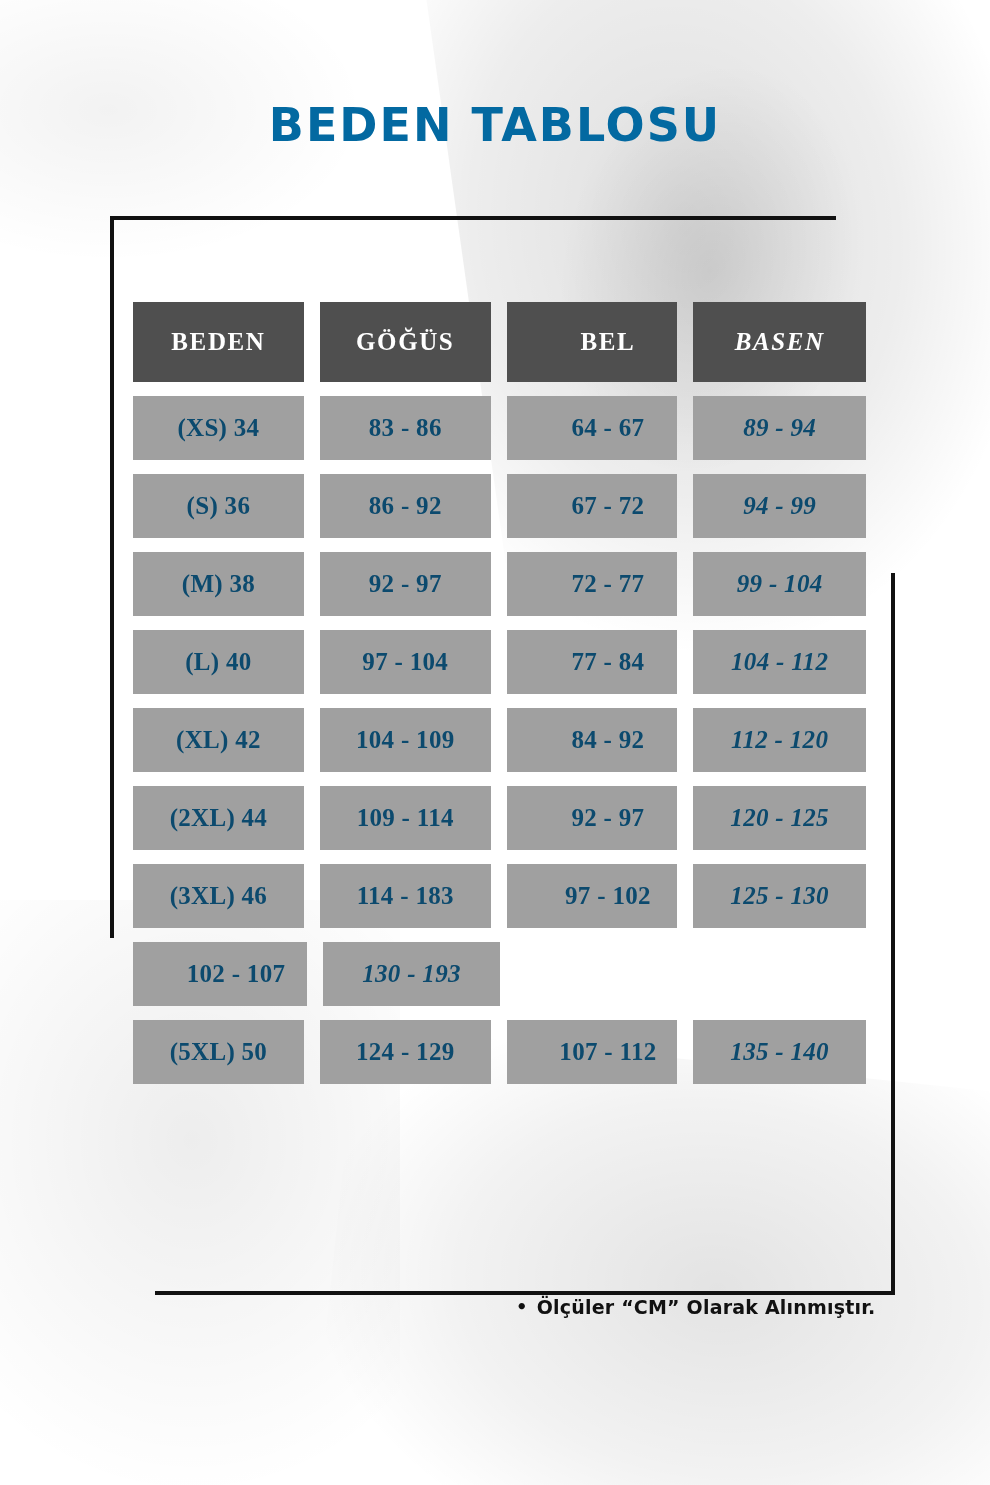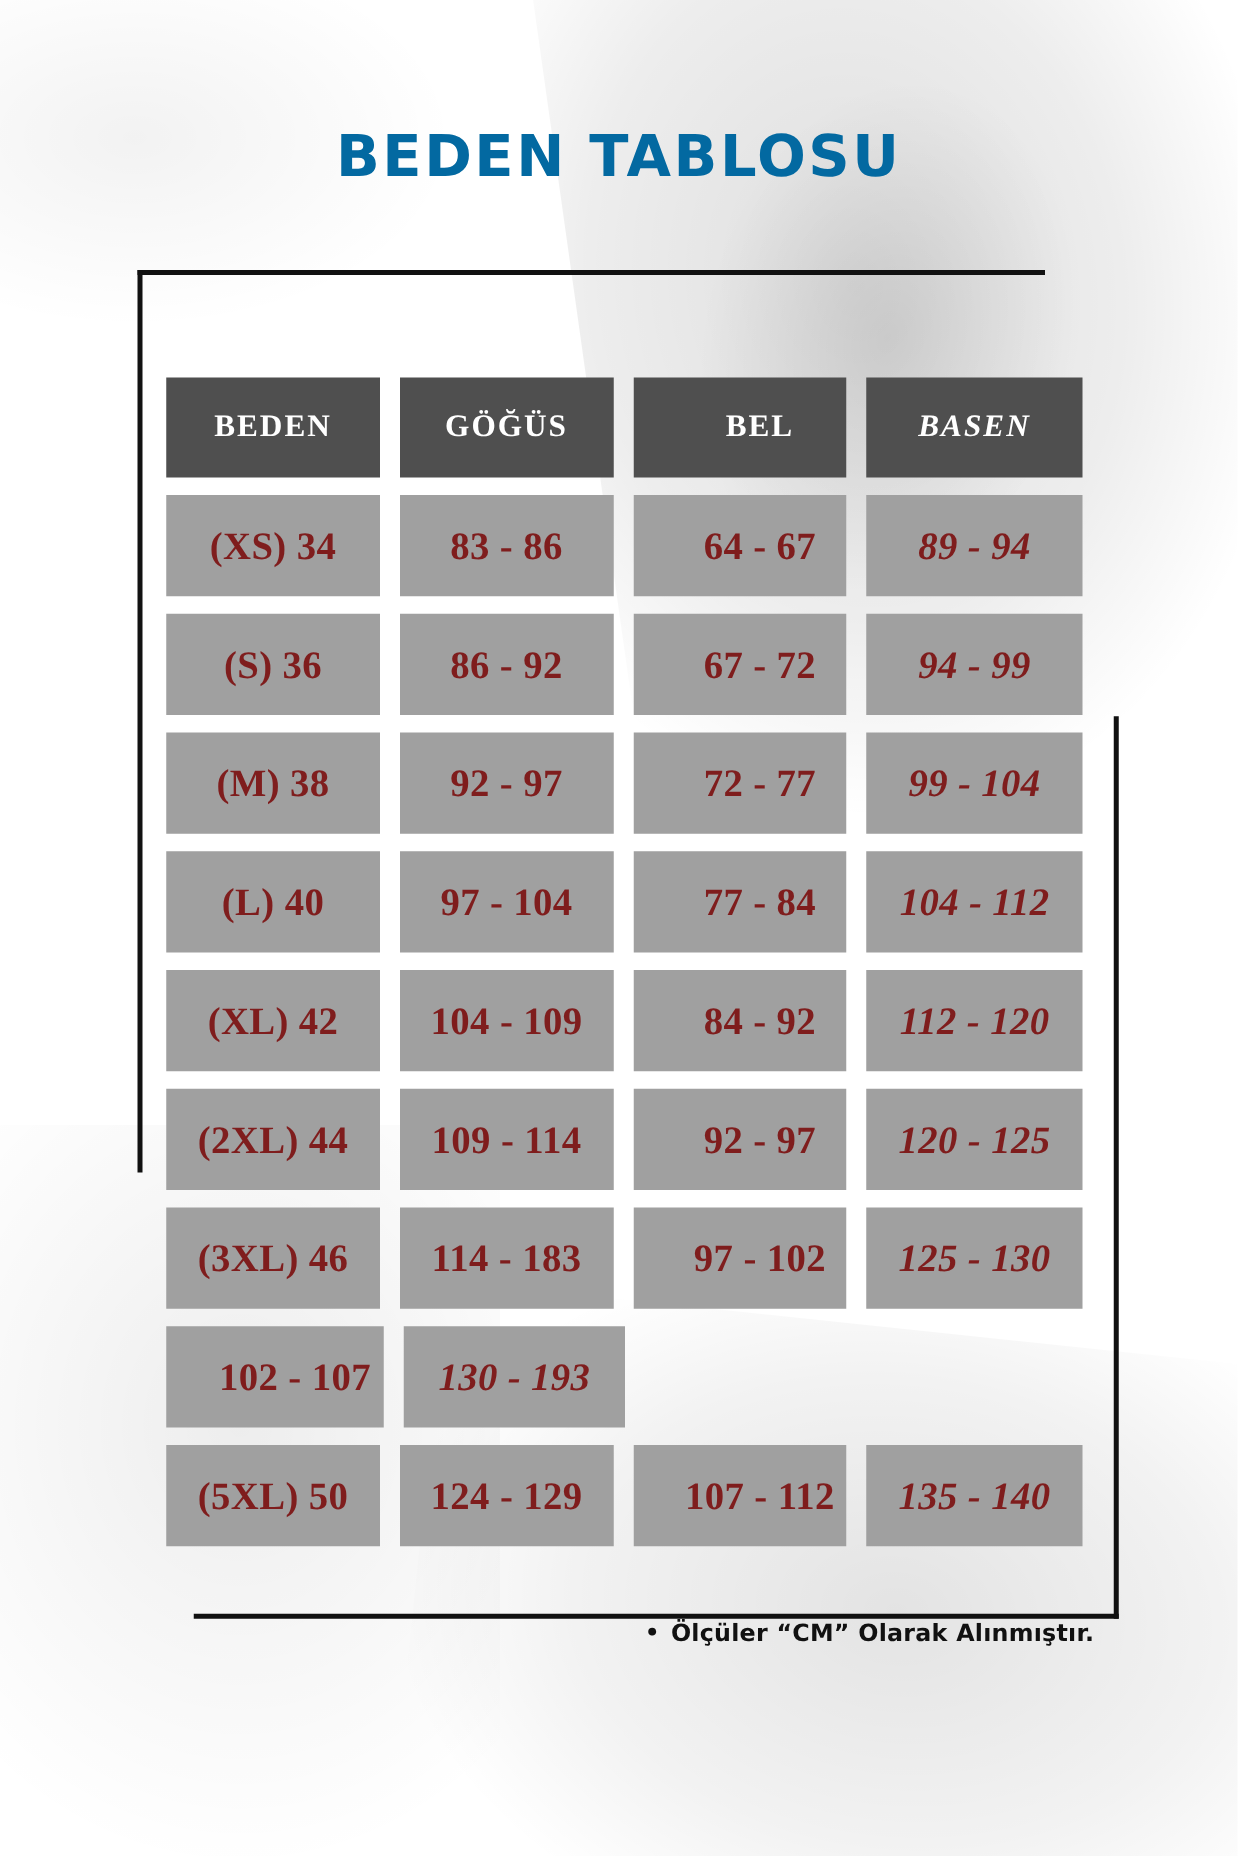--- a/index.html
+++ b/index.html
@@ -115,26 +115,26 @@
     top: 286px;
     width: 733px;
     margin-top: 16px;
   }
   .row {
     display: flex;
     gap: 16px;
     margin-bottom: 14px;
   }
   .cell {
-    height: 81px;
+    height: 64px;
     display: flex;
     align-items: center;
     justify-content: center;
-    font-size: 31px;
-    color: #7f1d1d;
+    font-size: 25px;
+    color: #0c4a6e;
     letter-spacing: 0.3px;
     font-family: "Liberation Serif", serif;
     font-weight: 700;
   }
   .c0 { width: 175px; }
   .c1 { width: 175px; }
   .c2 { width: 174px; padding-left: 32px; }
   .c3 { width: 177px; font-style: italic; }
 
   .head .cell {

